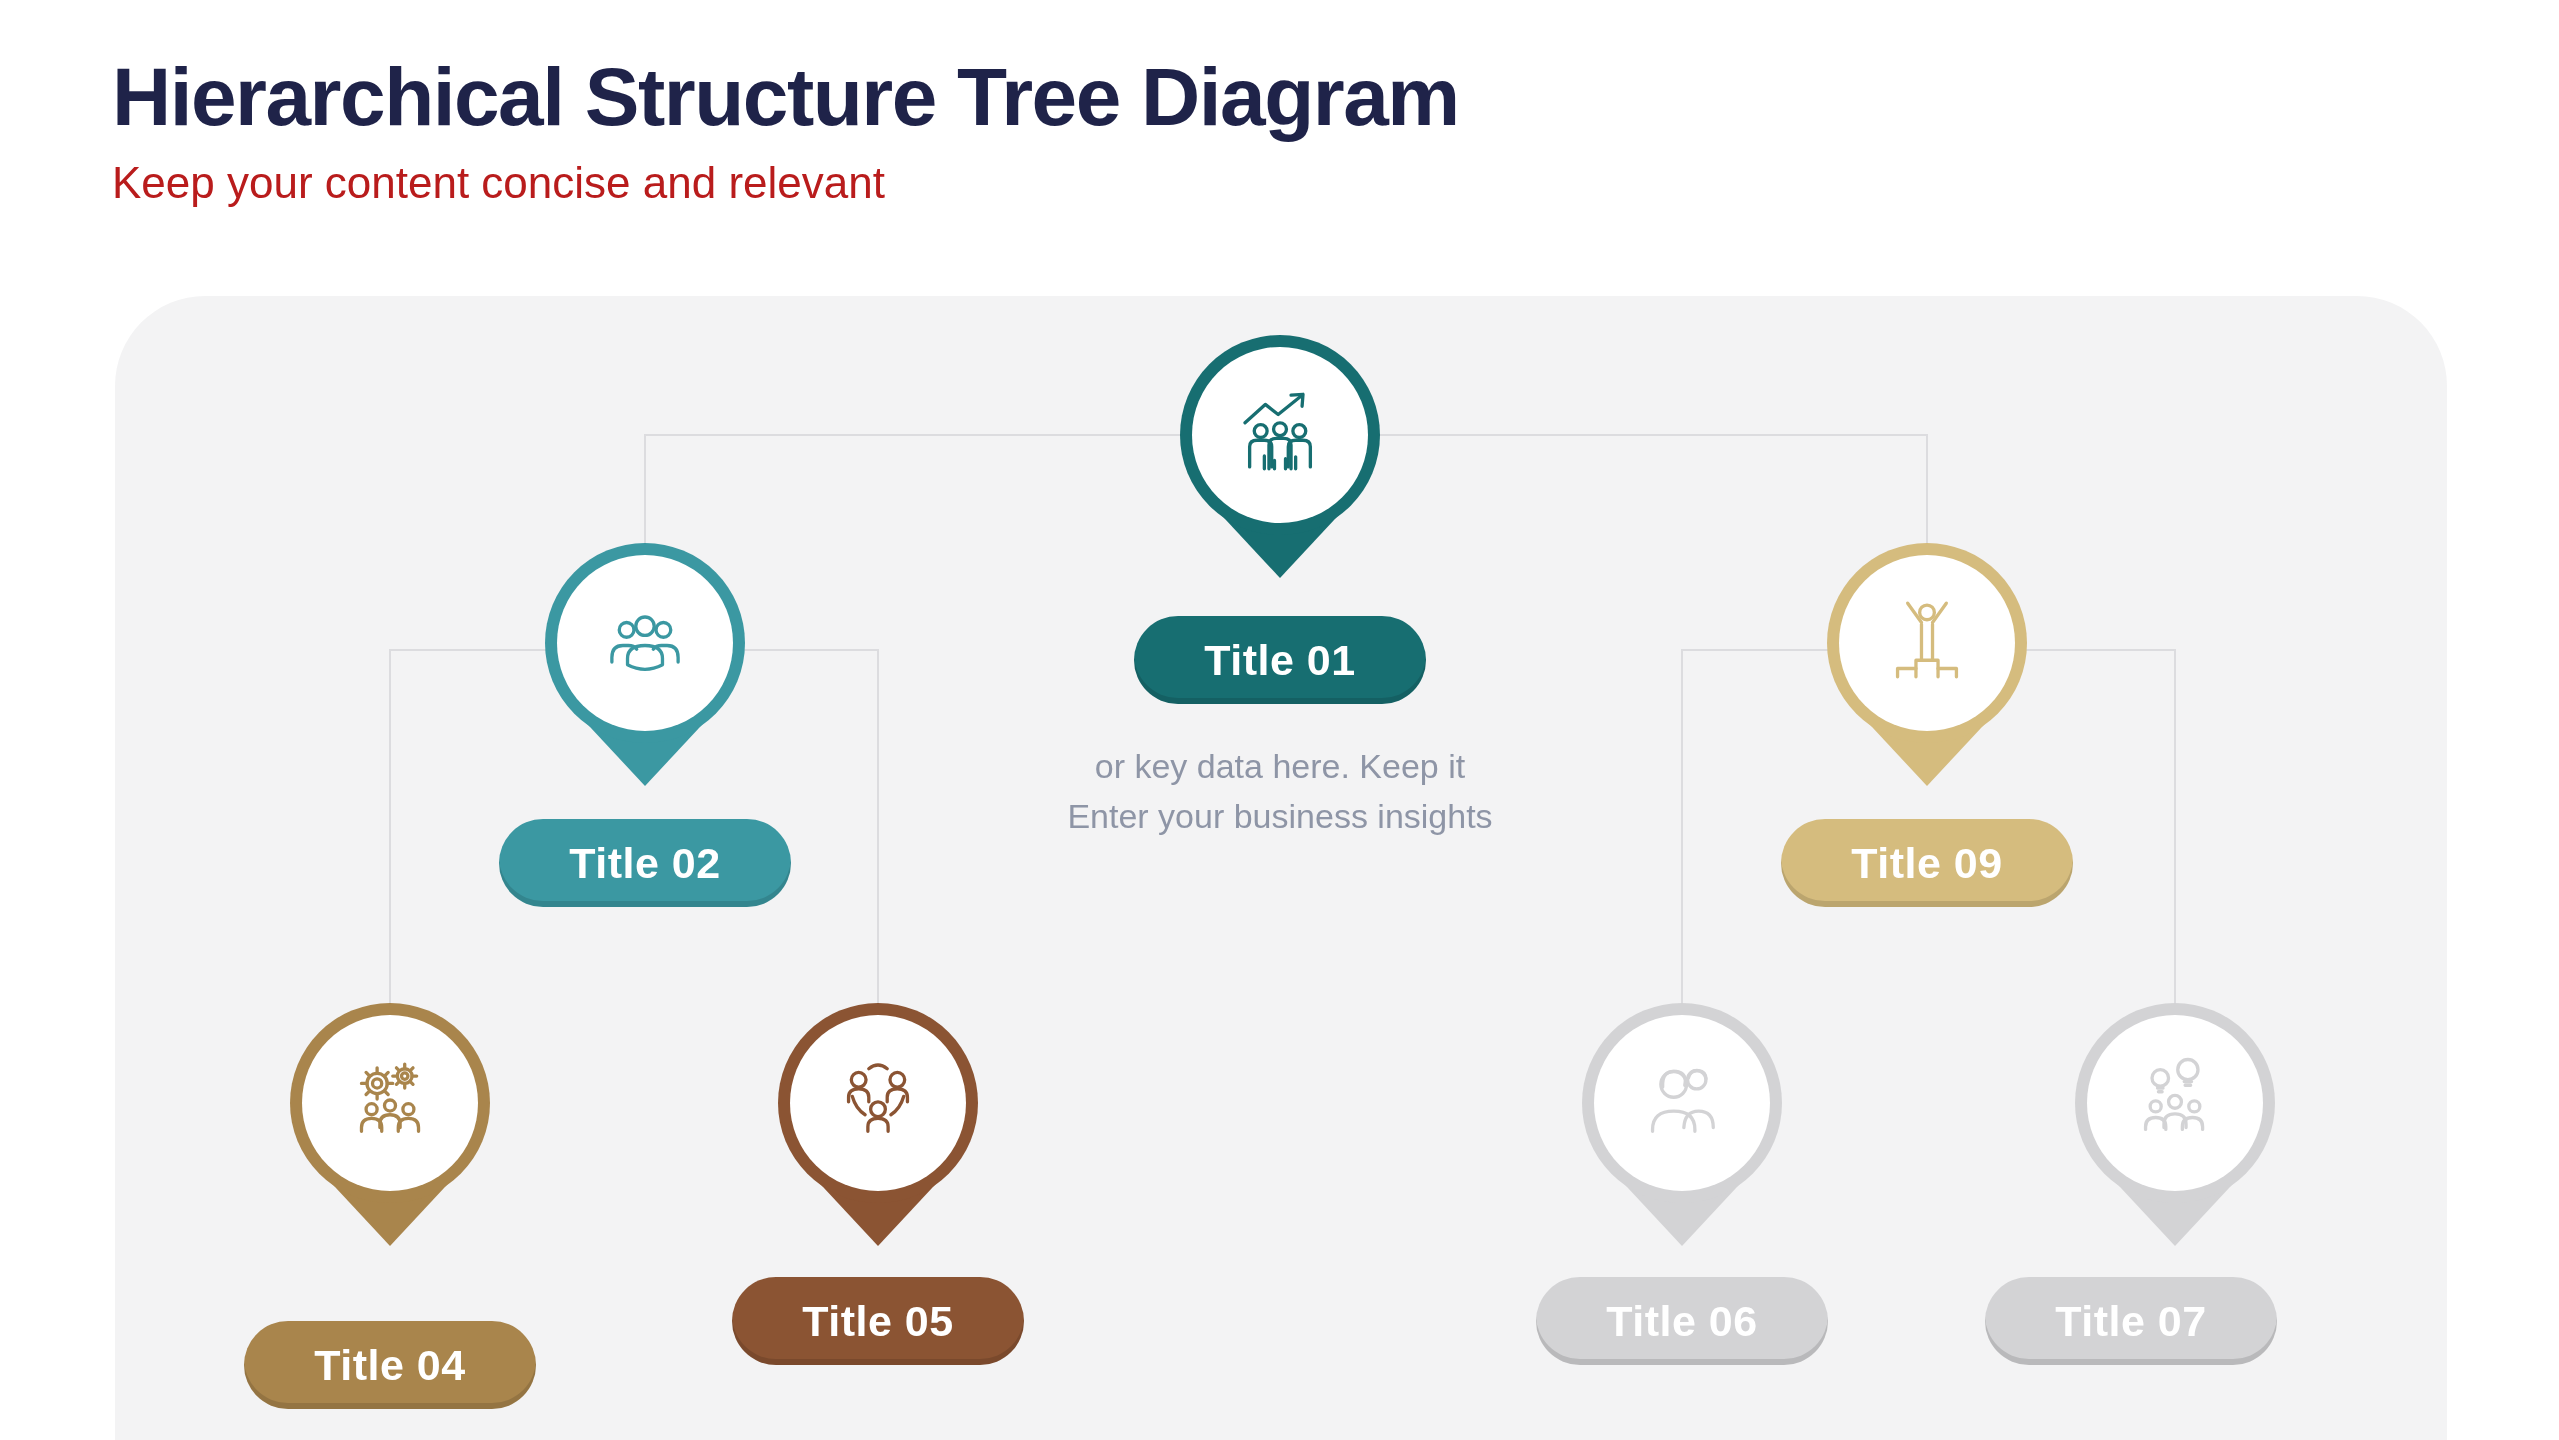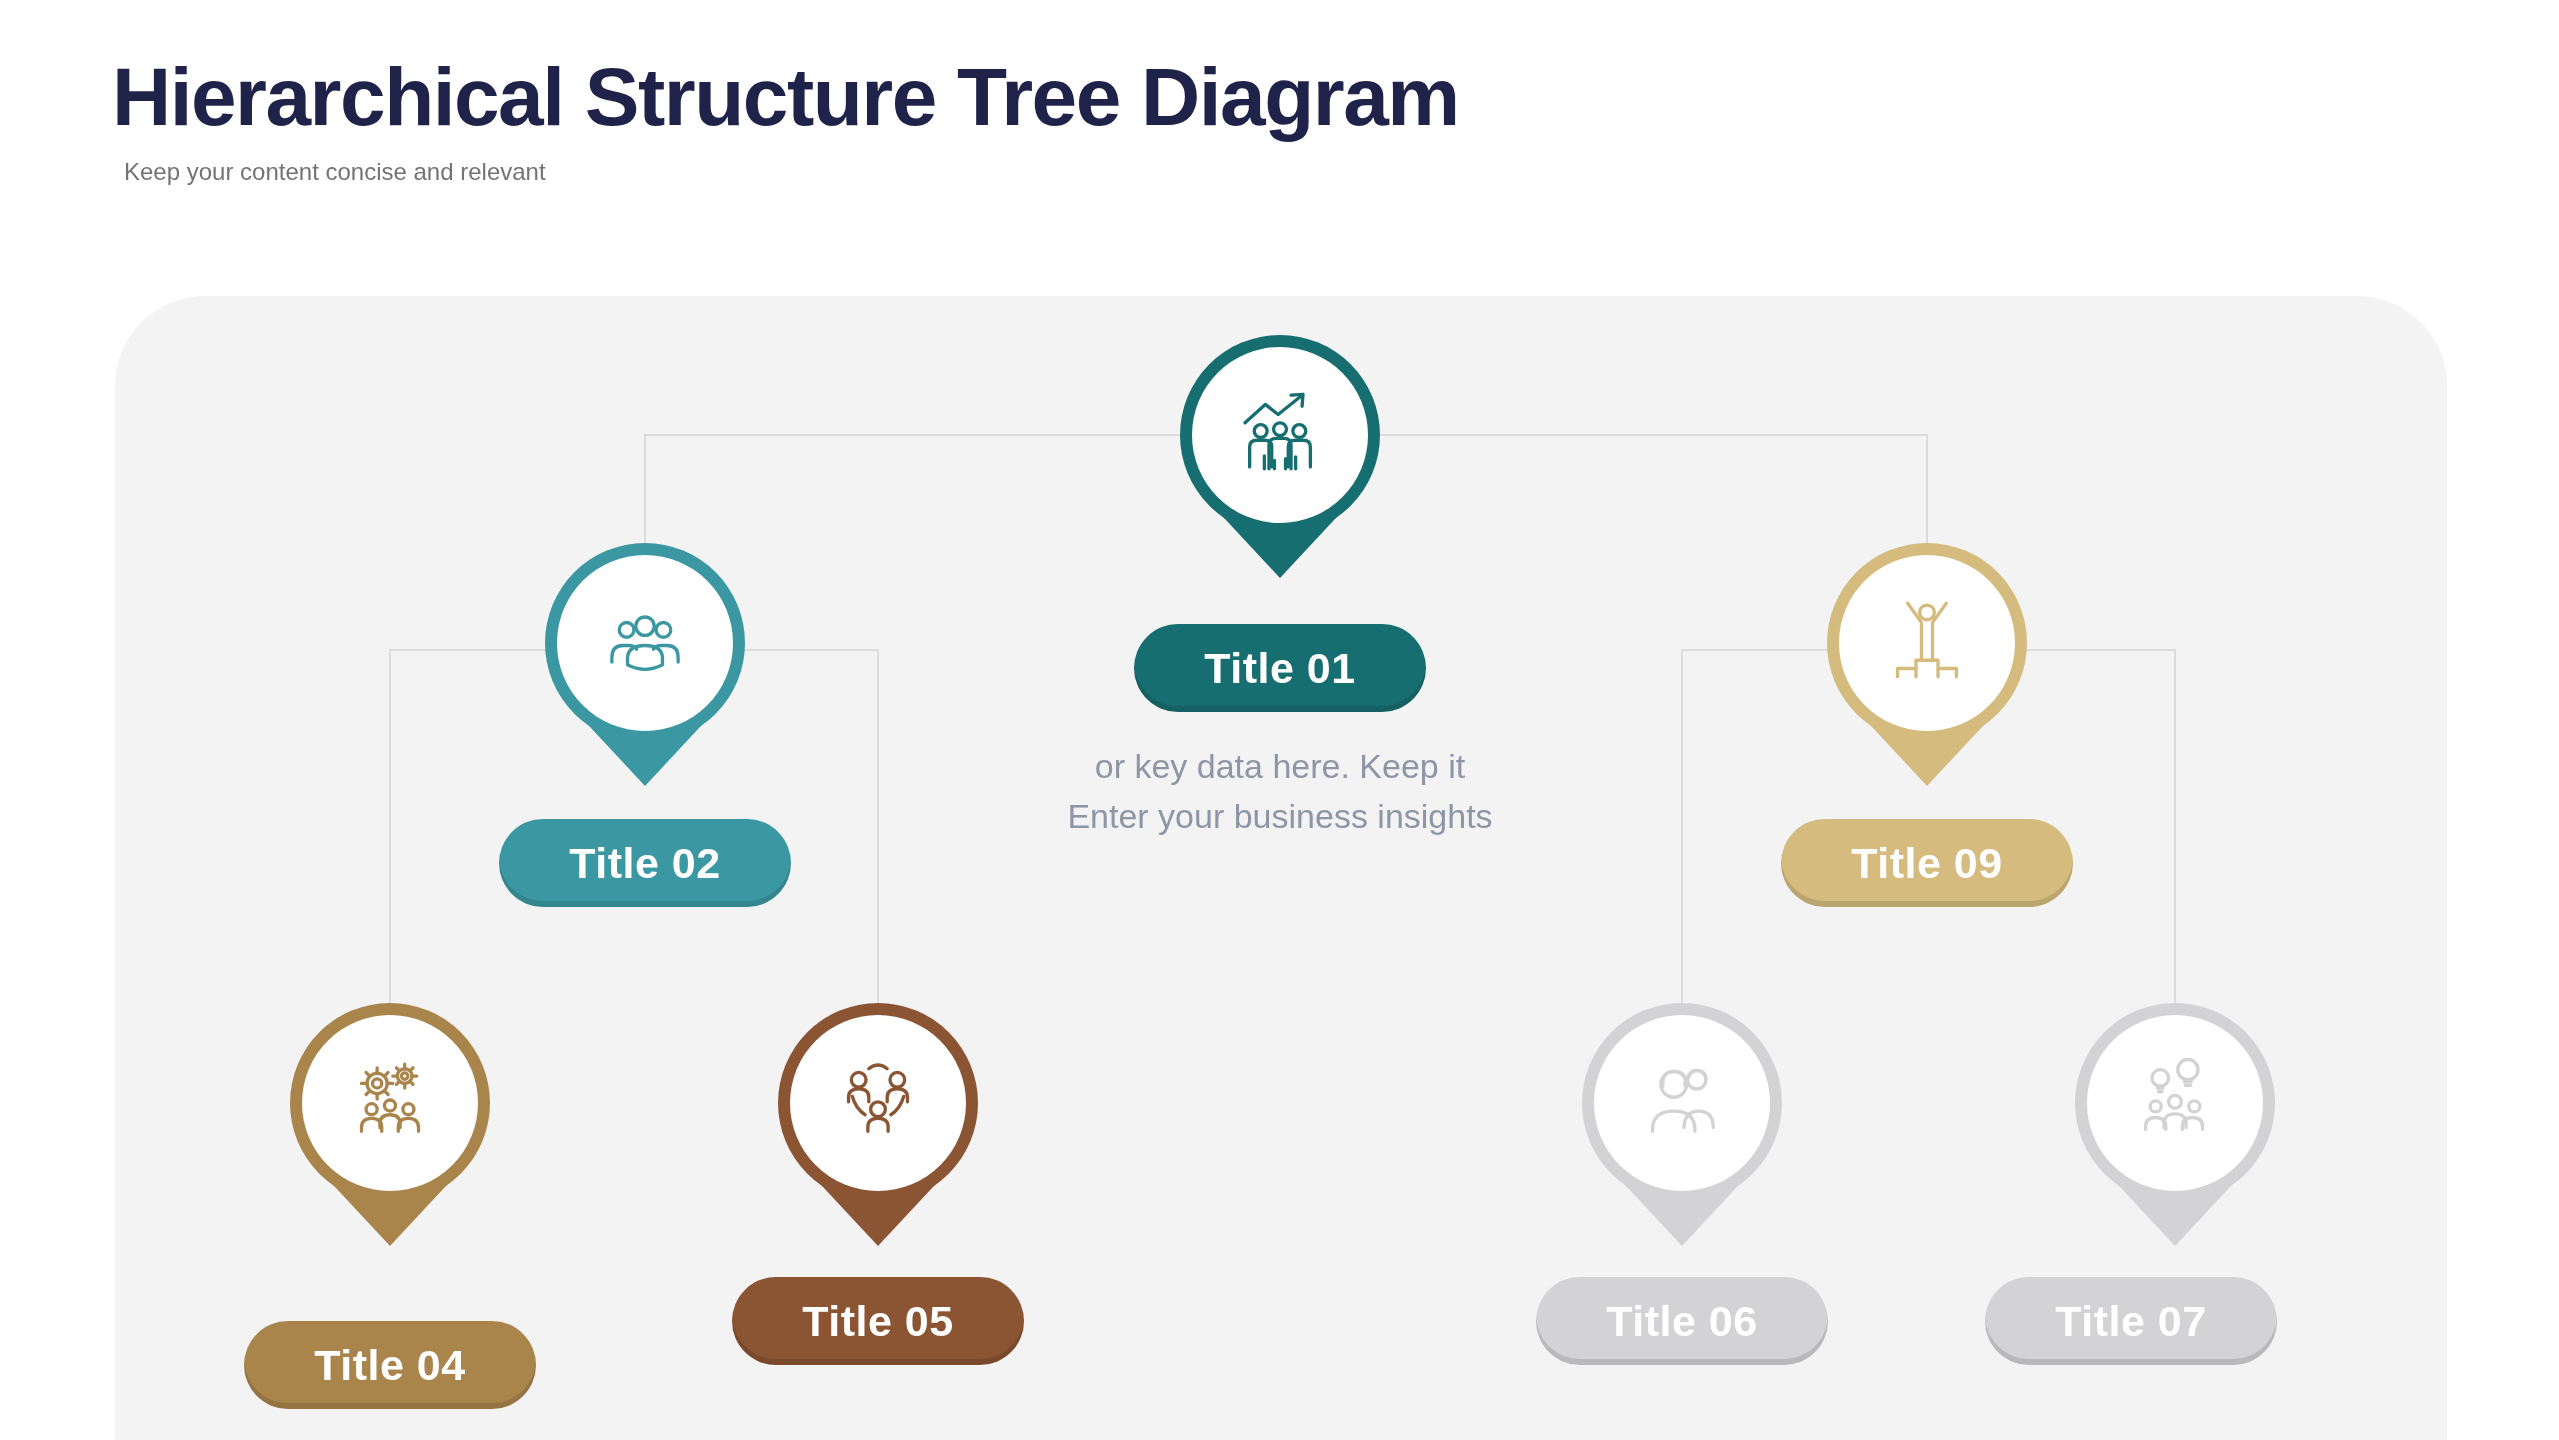--- a/index.html
+++ b/index.html
@@ -18,23 +18,22 @@
   .page-title {
     font-size: 82px;
     font-weight: bold;
     letter-spacing: -1.5px;
     color: #1f2349;
     line-height: 1.1;
     margin: 0;
   }
   .page-subtitle {
     margin-top: 16px;
-    font-size: 24px;
-    color: #737373;
-    margin-left: 12px;
+    font-size: 44px;
+    color: #b91c1c;
   }
 
   
   .canvas {
     position: absolute;
     left: 115px;
     top: 296px;
     width: 2332px;
     height: 1300px;
     background: #f3f3f4;
@@ -77,21 +76,21 @@
     font-size: 43px;
     font-weight: bold;
     letter-spacing: 0.5px;
     display: flex;
     align-items: center;
     justify-content: center;
     box-shadow: inset 0 -6px 0 rgba(0,0,0,0.12);
   }
 
   
-  .n1 .pin { left: 1060px; top: 34px; }  .n1 .pill { left: 1019px; top: 328px; }
+  .n1 .pin { left: 1060px; top: 34px; }  .n1 .pill { left: 1019px; top: 320px; }
   .n2 .pin { left: 425px;  top: 242px; } .n2 .pill { left: 384px;  top: 523px; }
   .n3 .pin { left: 1707px; top: 242px; } .n3 .pill { left: 1666px; top: 523px; }
   .n4 .pin { left: 170px;  top: 702px; } .n4 .pill { left: 129px;  top: 981px; margin-top: 44px; }
   .n5 .pin { left: 658px;  top: 702px; } .n5 .pill { left: 617px;  top: 981px; }
   .n6 .pin { left: 1462px; top: 702px; } .n6 .pill { left: 1421px; top: 981px; }
   .n7 .pin { left: 1955px; top: 702px; } .n7 .pill { left: 1870px; top: 981px; }
 
   
   .description {
     position: absolute;

